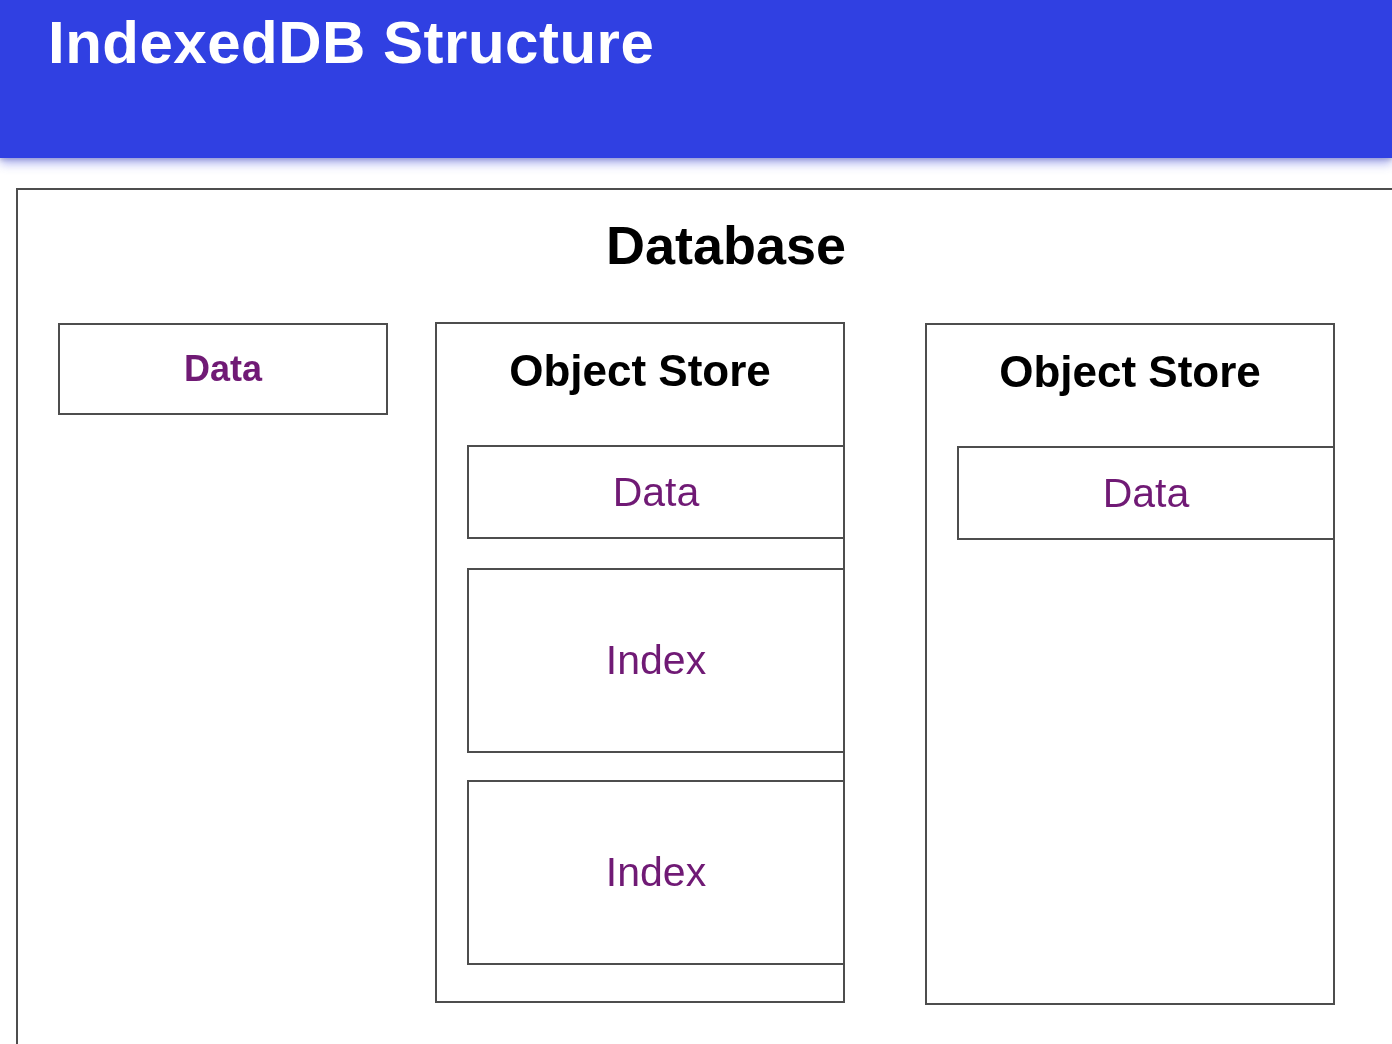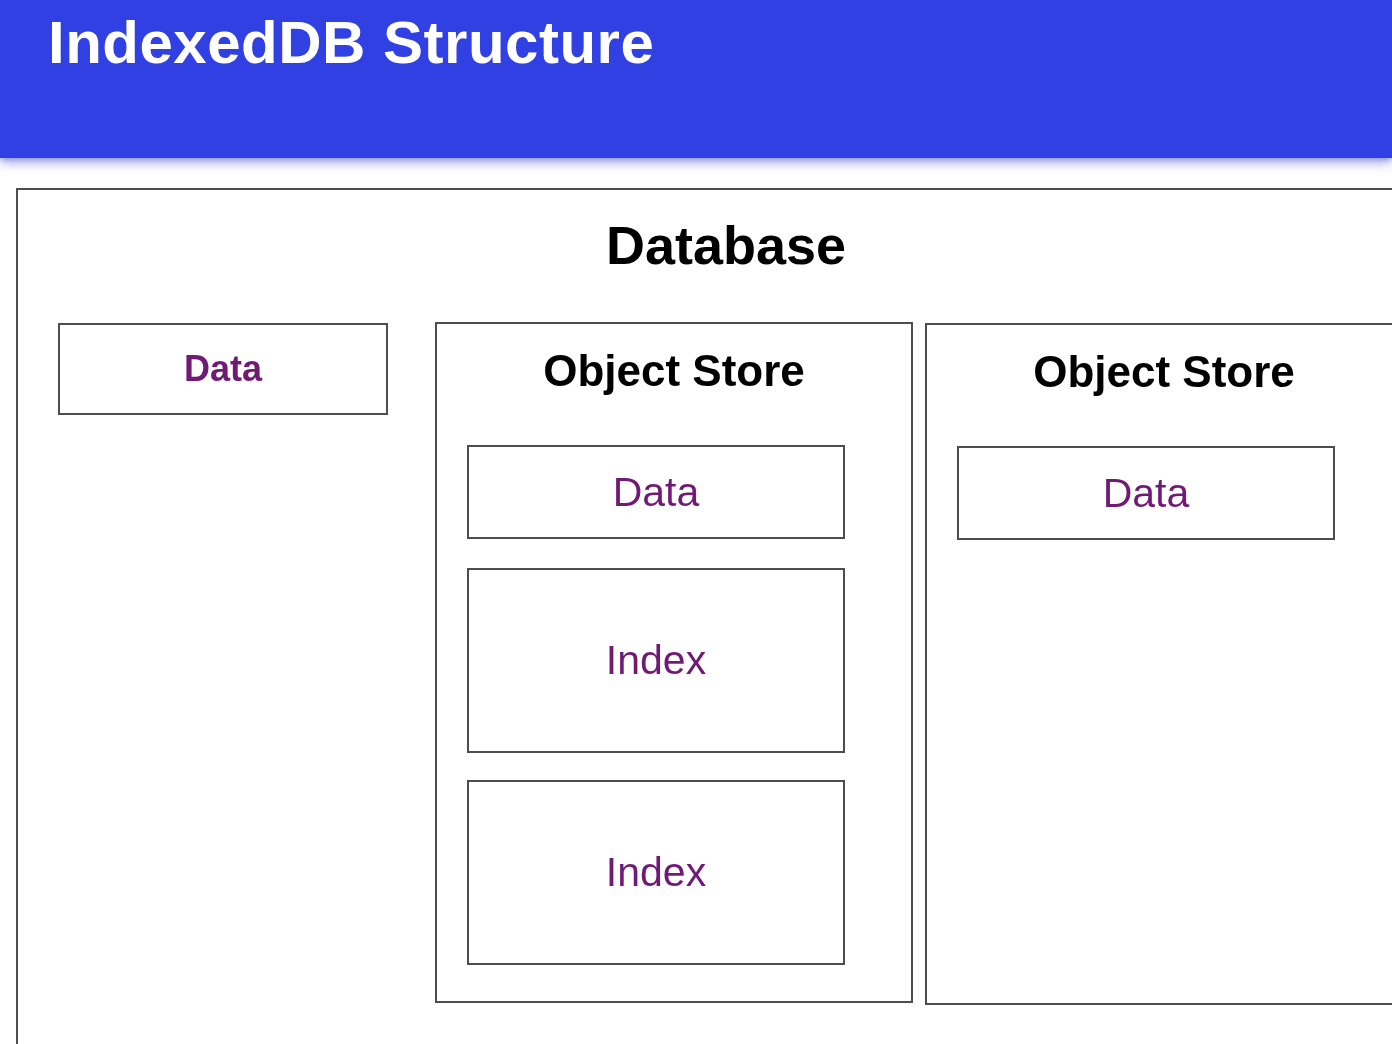--- a/index.html
+++ b/index.html
@@ -65,21 +65,21 @@
   }
   .standalone-data {
     left: 40px;
     top: 133px;
     width: 330px;
     height: 92px;
     font-size: 36px;
     font-weight: 700;
   }
   .object-store {
-    width: 478px;
+    width: 410px;
   }
   .object-store.os-1 { left: 417px; top: 132px; height: 681px; }
   .object-store.os-2 { left: 907px; top: 133px; height: 682px; }
   .os-title {
     position: absolute;
     top: 22px;
     left: 0;
     width: 100%;
     text-align: center;
     font-size: 44px;

